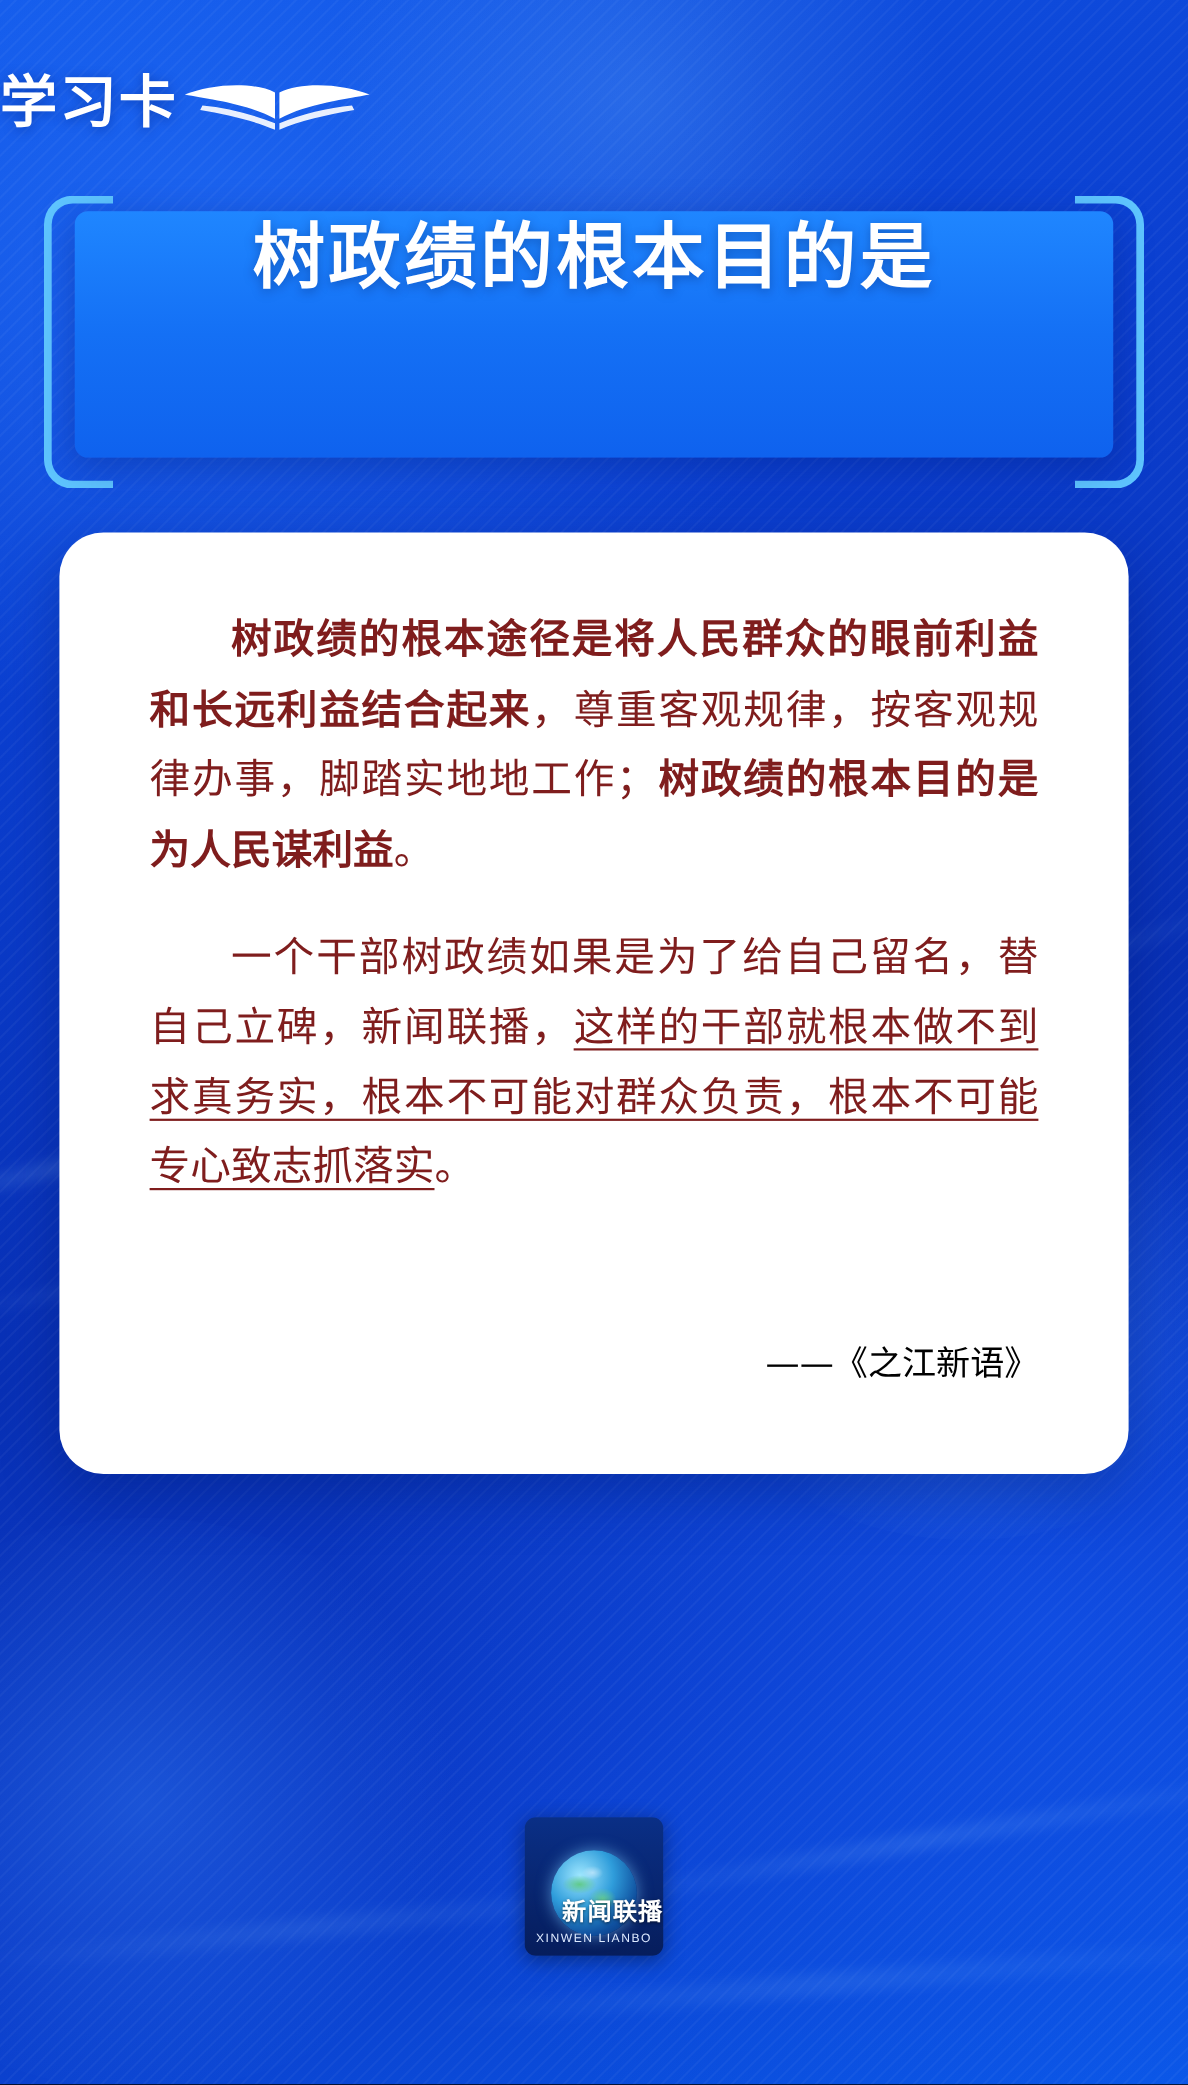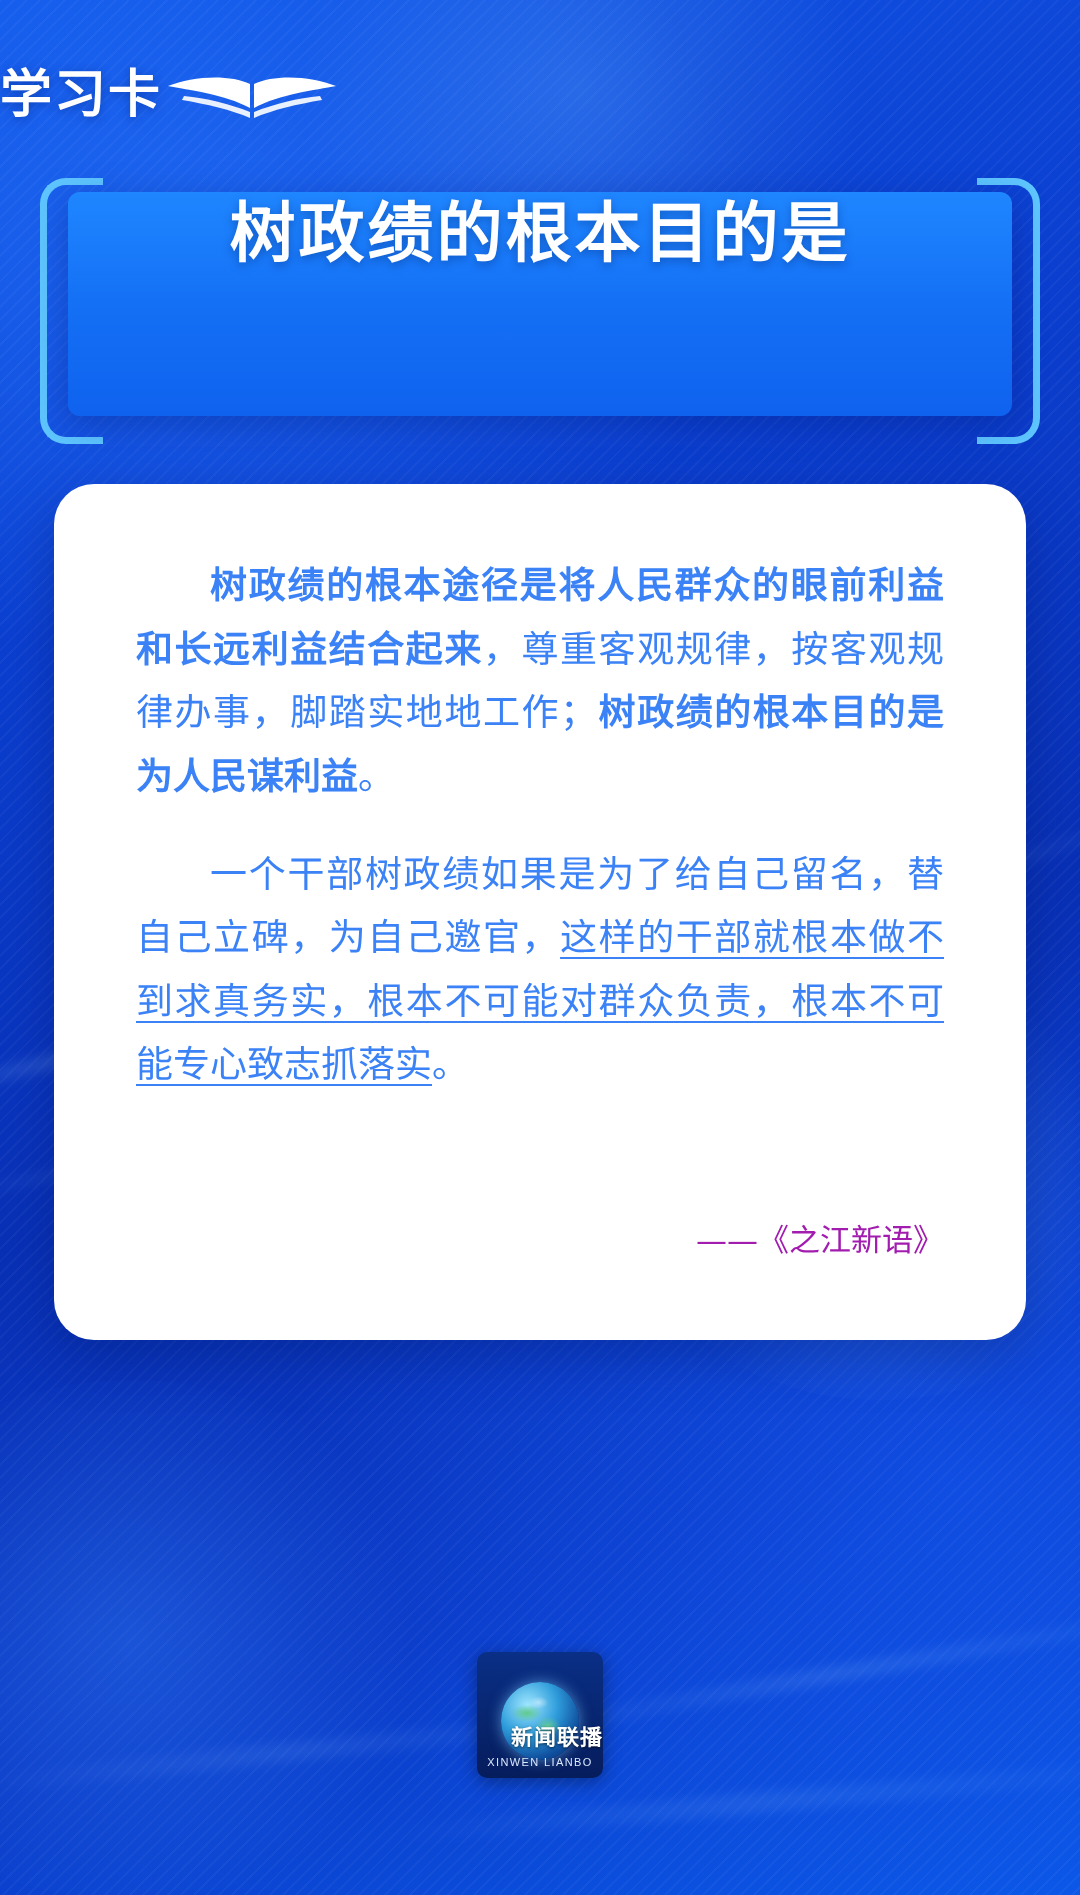--- a/index.html
+++ b/index.html
@@ -151,43 +151,43 @@
     top: 484px;
     width: 972px;
     height: 856px;
     background: #ffffff;
     border-radius: 40px;
     box-shadow: 0 18px 50px rgba(0,25,110,0.35);
     box-sizing: border-box;
     padding: 70px 82px 52px 82px;
   }
   .para {
-    color: #3b82f6;
-    font-family: Liberation Serif, serif;
+    color: #7f1d1d;
+    font-family: Liberation Mono, monospace;
     font-size: 37px;
     line-height: 1.72;
     text-align: justify;
     text-justify: inter-ideograph;
     text-indent: 2em;
     margin: 0 0 34px 0;
   }
   .para.second { text-indent: 2em; margin-bottom: 0; }
   .para b { font-weight: 700; }
   .underline {
     text-decoration: underline;
     text-underline-offset: 7px;
     text-decoration-thickness: 2px;
   }
 
   .source {
     position: absolute;
     right: 82px;
     bottom: 74px;
     text-align: right;
-    color: #a21caf;
+    color: #000000;
     font-family: "DejaVu Sans", "Liberation Sans", sans-serif;
   }
   .source .src-line1 {
     font-size: 31px;
     line-height: 1.6;
   }
   .source .src-line2 {
     font-size: 29px;
     line-height: 1.6;
   }
@@ -288,21 +288,21 @@
     <div class="headline-box">
       <div class="headline-line">树政绩的根本目的是</div>
     </div>
   </div>
 
   <div class="card">
     <p class="para">
       <b>树政绩的根本途径是将人民群众的眼前利益和长远利益结合起来</b><span>，尊重客观规律，按客观规律办事，脚踏实地地工作；</span><b>树政绩的根本目的是为人民谋利益</b><span>。</span>
     </p>
     <p class="para second">
-      <span>一个干部树政绩如果是为了给自己留名，替自己立碑，为自己邀官，</span><span class="underline">这样的干部就根本做不到求真务实，根本不可能对群众负责，根本不可能专心致志抓落实</span><span>。</span>
+      <span>一个干部树政绩如果是为了给自己留名，替自己立碑，新闻联播，</span><span class="underline">这样的干部就根本做不到求真务实，根本不可能对群众负责，根本不可能专心致志抓落实</span><span>。</span>
     </p>
 
     <div class="source">
       <div class="src-line1">——《之江新语》</div>
     </div>
   </div>
 
   <div class="badge">
     <div class="globe"></div>
     <div class="badge-cn">新闻联播</div>

